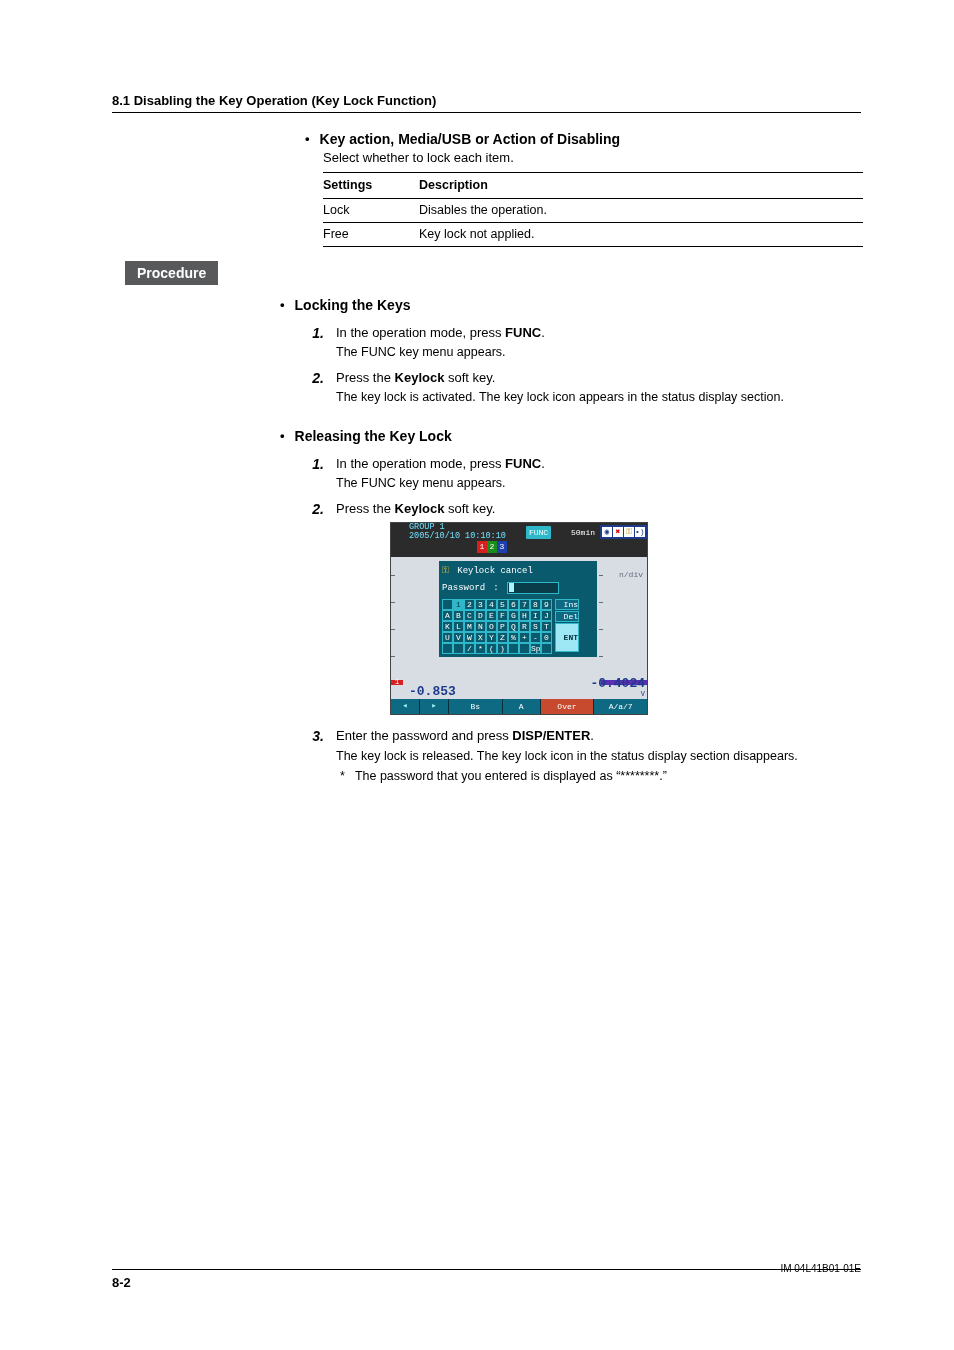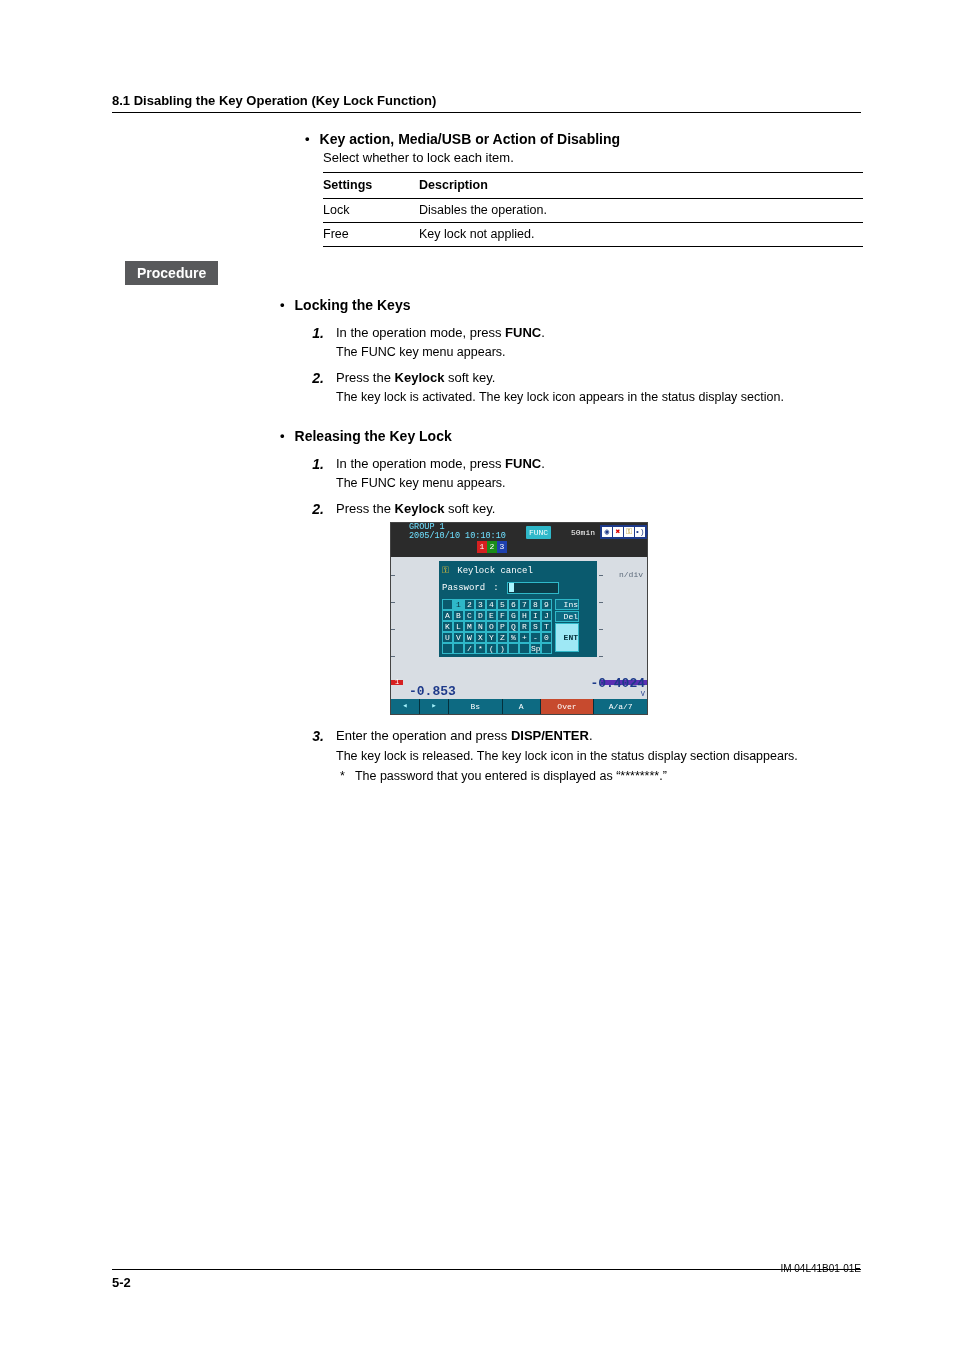--- a/index.html
+++ b/index.html
@@ -624,28 +624,28 @@
             <div class="dev-bot-btn" style="border-right:none">A/a/7</div>
           </div>
         </div>
 
       </div>
     </div>
 
     <div class="step" style="margin-top:12px;">
       <div class="step-num">3.</div>
       <div class="step-body">
-        <span>Enter the operation and press </span><b>DISP/ENTER</b><span>.</span>
+        <span>Enter the password and press </span><b>DISP/ENTER</b><span>.</span>
         <div class="step-note">The key lock is released. The key lock icon in the status display section disappears.</div>
       </div>
     </div>
     <div class="asterisk-note">
       <span>*</span>
       <span>The password that you entered is displayed as “********.”</span>
     </div>
 
   </div>
 
   <div class="footer-rule"></div>
-  <div class="footer-left">5-2</div>
+  <div class="footer-left">8-2</div>
   <div class="footer-right">IM 04L41B01-01E</div>
 
 </div>
 
 </body></html>

